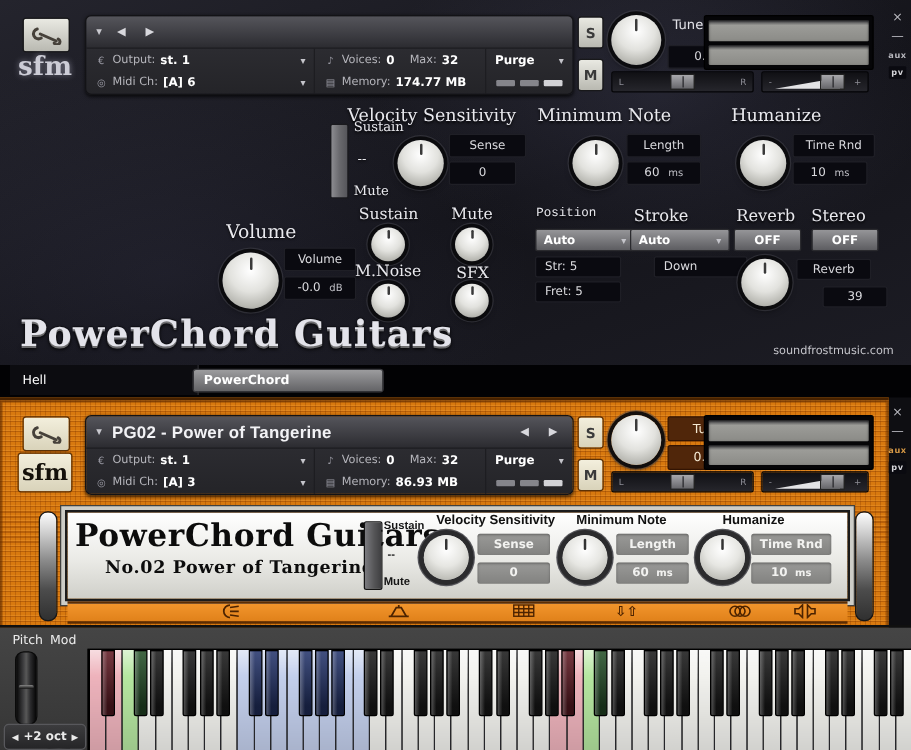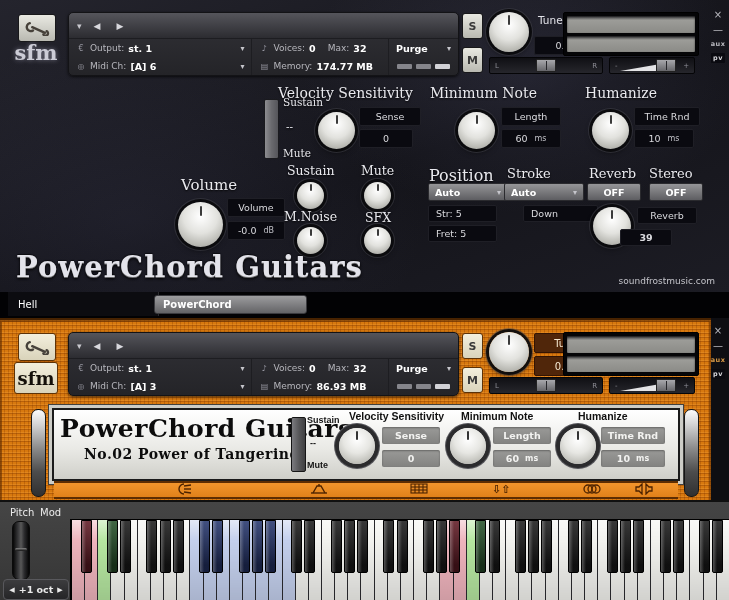--- a/index.html
+++ b/index.html
@@ -273,40 +273,40 @@
 
     <div class="abs shead" style="left:287px;top:163px;font-size:12.5px;">Sustain</div>
     <div class="abs knob" style="left:297px;top:182px;width:27px;height:27px;"></div>
     <div class="abs shead" style="left:361px;top:163px;font-size:12.5px;">Mute</div>
     <div class="abs knob" style="left:364px;top:182px;width:27px;height:27px;"></div>
     <div class="abs shead" style="left:284px;top:209px;font-size:12.5px;">M.Noise</div>
     <div class="abs knob" style="left:297px;top:227px;width:27px;height:27px;"></div>
     <div class="abs shead" style="left:365px;top:210px;font-size:12.5px;">SFX</div>
     <div class="abs knob" style="left:364px;top:227px;width:27px;height:27px;"></div>
 
-    <div class="abs shead" style="left:429px;top:166px;font-size:16px;">Position</div>
+    <div class="abs shead" style="left:429px;top:166px;font-size:10px;font-family:Liberation Mono, monospace;">Position</div>
     <div class="abs gdrop" style="left:428px;top:183px;width:66px;height:16px;">
       <span>Auto</span>
       <span class="ddarr">▾</span>
     </div>
     <div class="abs dbox la" style="left:428px;top:205px;width:60px;height:15px;">Str: 5</div>
     <div class="abs dbox la" style="left:428px;top:225px;width:60px;height:15px;">Fret: 5</div>
 
     <div class="abs shead" style="left:507px;top:166px;font-size:13px;">Stroke</div>
     <div class="abs gdrop" style="left:504px;top:183px;width:66px;height:16px;">
       <span>Auto</span>
       <span class="ddarr">▾</span>
     </div>
     <div class="abs dbox la" style="left:523px;top:205px;width:66px;height:15px;">Down</div>
 
     <div class="abs shead" style="left:589px;top:166px;font-size:13px;">Reverb</div>
     <div class="abs gbtn" style="left:587px;top:183px;width:52px;height:16px;">OFF</div>
     <div class="abs knob" style="left:593px;top:207px;width:38px;height:38px;"></div>
     <div class="abs dbox" style="left:637px;top:207px;width:58px;height:15px;">Reverb</div>
-    <div class="abs dbox" style="left:620px;top:229px;width:50px;height:15px;font-weight:bold;">39</div>
+    <div class="abs dbox" style="left:658px;top:229px;width:50px;height:15px;">39</div>
 
     <div class="abs shead" style="left:649px;top:166px;font-size:13px;">Stereo</div>
     <div class="abs gbtn" style="left:649px;top:183px;width:52px;height:16px;">OFF</div>
 
     <div class="abs gothic1" style="left:16px;top:250px;font-size:29px;">PowerChord Guitars</div>
     <div class="abs" style="left:565px;top:276px;width:150px;text-align:right;color:#c4c4ca;font-size:9px;">soundfrostmusic.com</div>
   </div>
 
   <div id="tabbar" class="abs">
     <div class="abs tab-active" style="left:8px;top:0;width:140px;height:24px;">Hell</div>
@@ -326,20 +326,21 @@
         </svg>
       </span>
     </div>
     <div class="abs creambtn" style="left:14px;top:42px;width:42px;height:30px;border-radius:3px;
          display:flex;align-items:center;justify-content:center;
          font-family:'DejaVu Serif',serif;font-weight:bold;font-size:18px;color:#14100a;">sfm</div>
 
     <div class="abs hdr" style="left:68px;top:12px;">
       <div class="trow">
         <span class="carat">▾</span>
+        <span class="title">PG02 - Power of Tangerine</span>
         <span class="navarr">◀</span>
         <span class="navarr">▶</span>
       </div>
       <div class="grid">
         <div class="hcol" style="width:183px;">
           <div class="hline">
             <span class="hico">€</span>
             <span class="hlab">Output:</span>
             <span class="hval">st. 1</span>
             <span class="ddarr">▾</span>
@@ -496,21 +497,21 @@
     </div>
   </div>
 
   <div id="keysarea" class="abs">
     <div class="abs" style="left:10px;top:5px;color:#ececec;font-size:10px;">Pitch</div>
     <div class="abs" style="left:40px;top:5px;color:#ececec;font-size:10px;">Mod</div>
     <div class="abs wheel" style="left:12px;top:19px;width:16px;height:57px;"></div>
     <div class="abs wheel" style="left:38px;top:19px;width:16px;height:57px;"></div>
     <div id="octbtn" class="abs" style="left:3px;top:77px;width:64px;height:19px;">
       <span class="a">◀</span>
-      <span>+1 oct</span>
+      <span>+2 oct</span>
       <span class="a">▶</span>
     </div>
     <div id="keyboard" class="abs" style="left:70px;top:17px;width:658px;height:83px;">
       <div id="wkeys">
           <div class="wkey" style="background-color: rgb(238, 179, 188);"></div>
           <div class="wkey" style="background-color: rgb(238, 179, 188);"></div>
           <div class="wkey" style="background-color: rgb(181, 230, 160);"></div>
           <div class="wkey" style="background-color: rgb(242, 242, 238);"></div>
           <div class="wkey" style="background-color: rgb(242, 242, 238);"></div>
           <div class="wkey" style="background-color: rgb(242, 242, 238);"></div>

